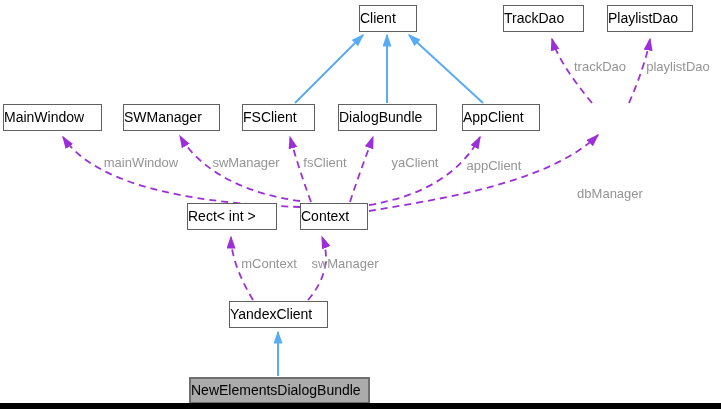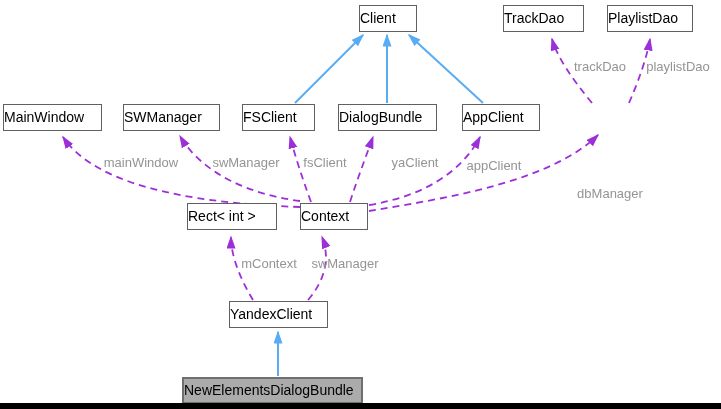--- a/index.html
+++ b/index.html
@@ -72,21 +72,21 @@
   <div class="node" style="left:123px;top:104px;width:97px;">SWManager</div>
   <div class="node" style="left:242px;top:104px;width:73px;">FSClient</div>
   <div class="node" style="left:338px;top:104px;width:99px;">DialogBundle</div>
   <div class="node" style="left:462px;top:104px;width:78px;">AppClient</div>
 
   <div class="node" style="left:300px;top:203px;width:68px;">Context</div>
   <div class="node" style="left:187px;top:203px;width:90px;">Rect&lt; int &gt;</div>
 
   <div class="node" style="left:229px;top:301px;width:99px;">YandexClient</div>
 
-  <div class="node selected" style="left:182px;top:377px;width:181px;">NewElementsDialogBundle</div>
+  <div class="node selected" style="left:189px;top:377px;width:181px;">NewElementsDialogBundle</div>
 
   <div class="edge-label" style="left:141px;top:155px;">mainWindow</div>
   <div class="edge-label" style="left:246px;top:155px;">swManager</div>
   <div class="edge-label" style="left:325px;top:155px;">fsClient</div>
   <div class="edge-label" style="left:415px;top:155px;">yaClient</div>
   <div class="edge-label" style="left:494px;top:158px;">appClient</div>
   <div class="edge-label" style="left:610px;top:158px;margin-top:28px;">dbManager</div>
   <div class="edge-label" style="left:600px;top:59px;">trackDao</div>
   <div class="edge-label" style="left:678px;top:59px;">playlistDao</div>
   <div class="edge-label" style="left:269px;top:256px;">mContext</div>

